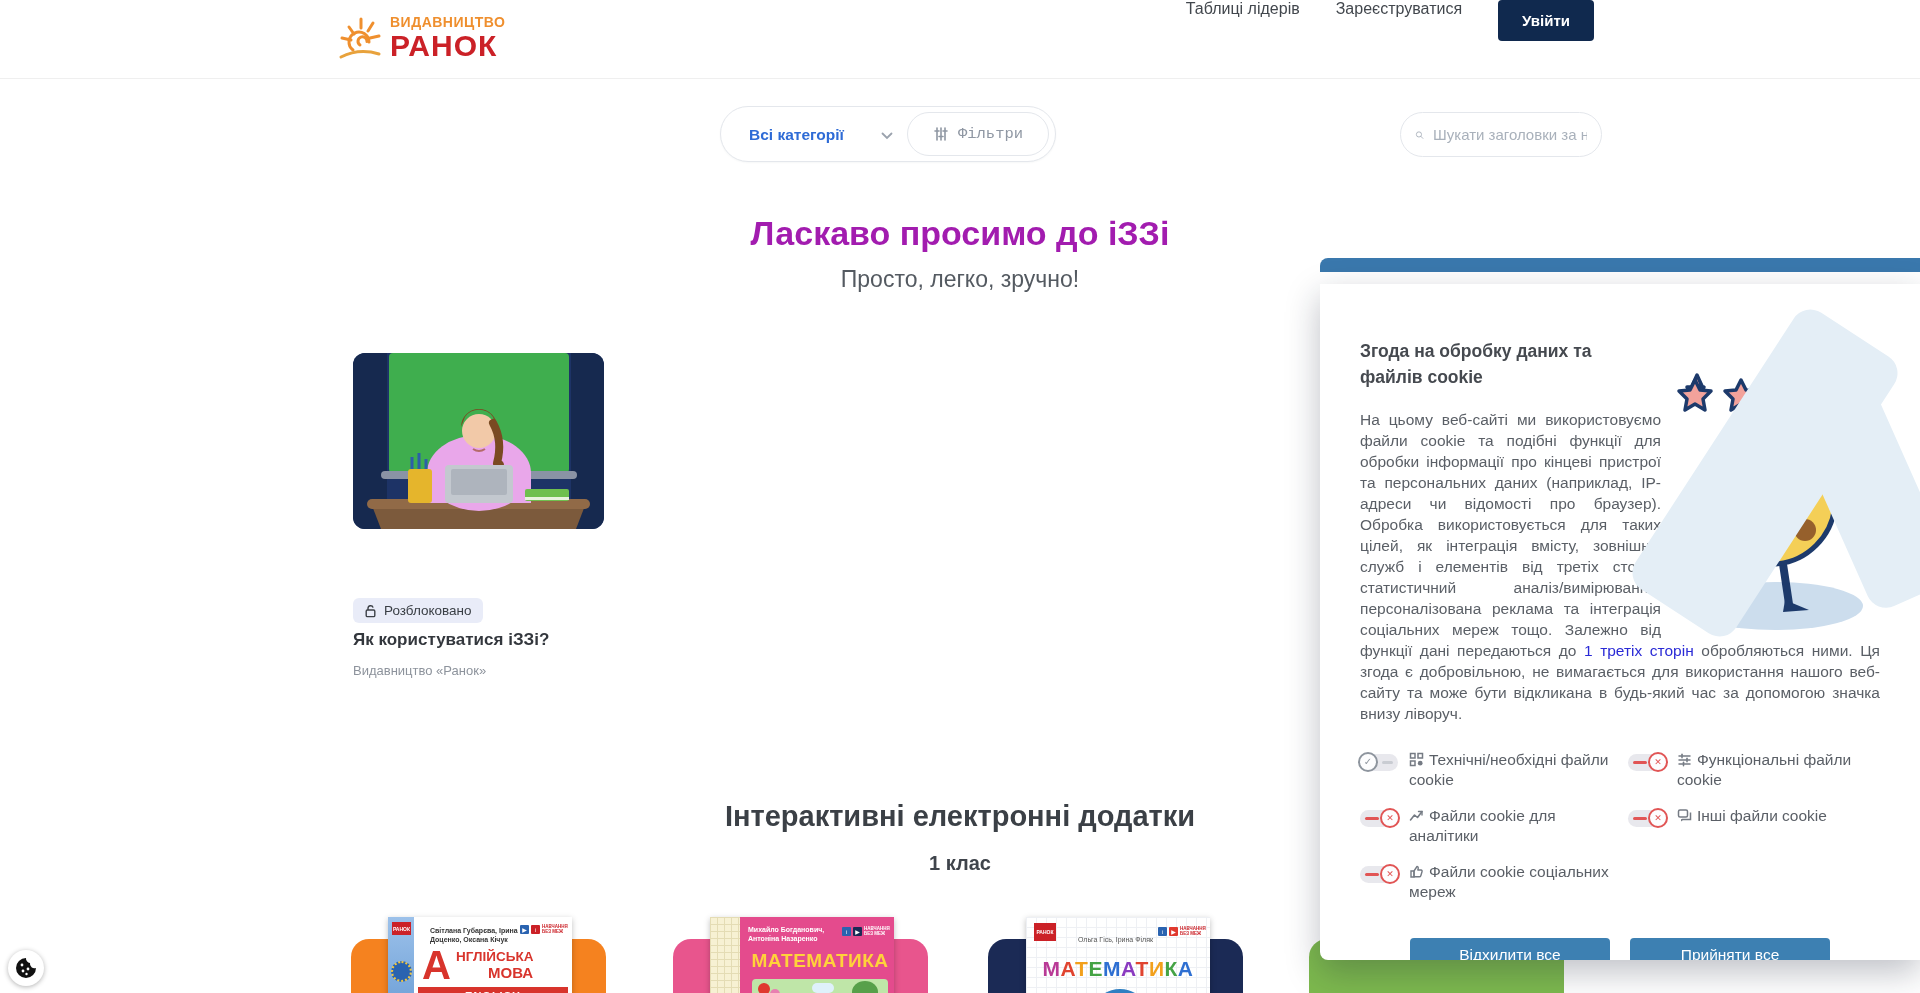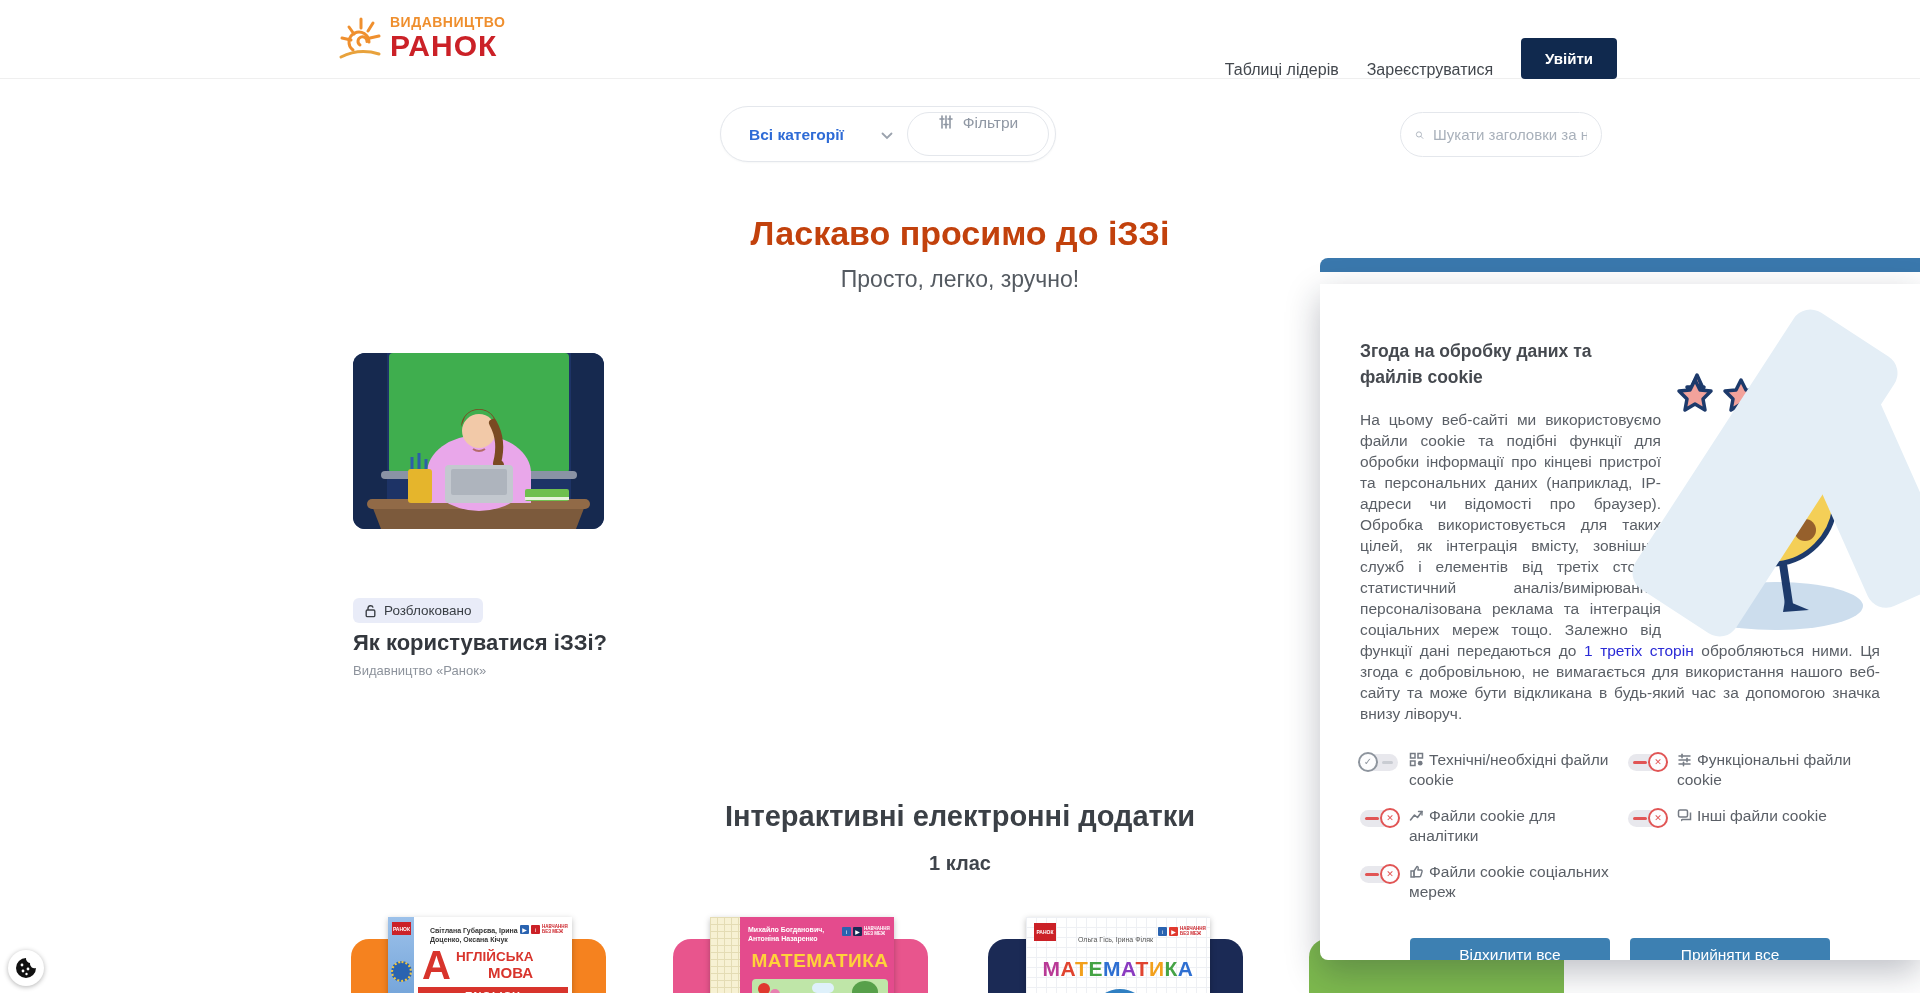--- a/index.html
+++ b/index.html
@@ -6,47 +6,47 @@
   *{box-sizing:border-box;}
   .page{position:relative;width:1920px;height:993px;overflow:hidden;background:#fff;
         font-family:"Liberation Sans","DejaVu Sans",sans-serif;color:#3f444a;}
 
   
   .header{position:absolute;left:0;top:0;width:1920px;height:79px;background:#fff;border-bottom:1px solid #efefef;}
   .logo{position:absolute;left:338px;top:14px;display:flex;align-items:center;gap:8px;}
   .logo-text{display:flex;flex-direction:column;line-height:1;}
   .logo-line1{color:#ef8f2e;font-size:14px;font-weight:bold;letter-spacing:.5px;}
   .logo-line2{color:#cb2127;font-size:30px;font-weight:800;letter-spacing:1px;margin-top:2px;}
-  .nav{position:absolute;right:303px;top:0;height:79px;display:flex;align-items:flex-end;gap:28px;}
+  .nav{position:absolute;right:326px;top:0;height:79px;display:flex;align-items:flex-start;gap:36px;}
   .nav-link{font-size:16px;color:#42474d;text-decoration:none;cursor:pointer;}
   .login-btn{background:#10294e;color:#fff;font-weight:bold;font-size:15px;border:none;border-radius:4px;
              padding:12px 24px;cursor:pointer;font-family:inherit;}
 
   
   .cat-pill{position:absolute;left:720px;top:106px;width:336px;height:56px;border:1px solid #e4e7ec;border-radius:28px;
             background:#fff;box-shadow:0 1px 2px rgba(30,40,60,.04);}
   .cat-label{position:absolute;left:28px;top:19px;font-size:15.5px;font-weight:bold;color:#2e6bd6;cursor:pointer;}
   .cat-chevron{position:absolute;left:160px;top:25px;}
   .filters-btn{position:absolute;right:6px;top:5px;width:142px;height:44px;border:1px solid #e4e7ec;border-radius:22px;
-               background:#fff;display:flex;align-items:flex-start;justify-content:center;gap:9px;cursor:pointer;font-family:Liberation Sans, sans-serif;}
+               background:#fff;display:flex;align-items:center;justify-content:center;gap:9px;cursor:pointer;font-family:Liberation Mono, monospace;}
   .filters-label{font-size:15.5px;color:#8f97a3;}
   .search-pill{position:absolute;left:1400px;top:112px;width:202px;height:45px;border:1px solid #e4e7ec;border-radius:23px;
                background:#fff;display:flex;align-items:center;padding:0 12px 0 14px;}
   .search-input{border:none;outline:none;width:158px;font-size:15px;color:#42474d;margin-left:7px;font-family:inherit;}
   .search-input::placeholder{color:#a9b1bb;}
 
   
-  .hero-title{position:absolute;left:0;top:214px;width:1920px;text-align:center;font-size:34px;font-weight:bold;color:#c2410c;margin:0;}
+  .hero-title{position:absolute;left:0;top:214px;width:1920px;text-align:center;font-size:34px;font-weight:bold;color:#a21caf;margin:0;}
   .hero-sub{position:absolute;left:0;top:266px;width:1920px;text-align:center;font-size:23px;color:#545a61;margin:0;}
 
   
   .card-image{position:absolute;left:353px;top:353px;width:251px;height:176px;border-radius:12px;overflow:hidden;cursor:pointer;}
   .badge{position:absolute;left:353px;top:598px;display:inline-flex;align-items:center;gap:7px;background:#e9ecf8;
          border-radius:6px;padding:5px 11px;font-size:13.5px;color:#393e44;}
-  .card-title{position:absolute;left:353px;top:630px;font-size:22px;font-weight:bold;color:#33373d;margin:0;cursor:pointer;}
+  .card-title{position:absolute;left:353px;top:630px;font-size:17px;font-weight:bold;color:#33373d;margin:0;cursor:pointer;}
   .card-author{position:absolute;left:353px;top:663px;font-size:13px;color:#8d939c;margin:0;}
 
   
   .section-title{position:absolute;left:0;top:800px;width:1920px;text-align:center;font-size:29px;font-weight:bold;color:#3b4046;margin:0;}
   .section-sub{position:absolute;left:0;top:852px;width:1920px;text-align:center;font-size:20px;color:#3f444b;margin:0;font-weight:600;}
 
   
   .book-card{position:absolute;top:939px;width:255px;height:80px;border-radius:18px 18px 0 0;cursor:pointer;}
   .cover{position:absolute;top:917px;width:184px;height:96px;background:#fff;box-shadow:0 2px 6px rgba(0,0,0,.25);overflow:hidden;cursor:pointer;}
   .cover .brandbox{position:absolute;background:#cb2127;color:#fff;font-weight:bold;font-size:5px;display:flex;align-items:center;justify-content:center;}

